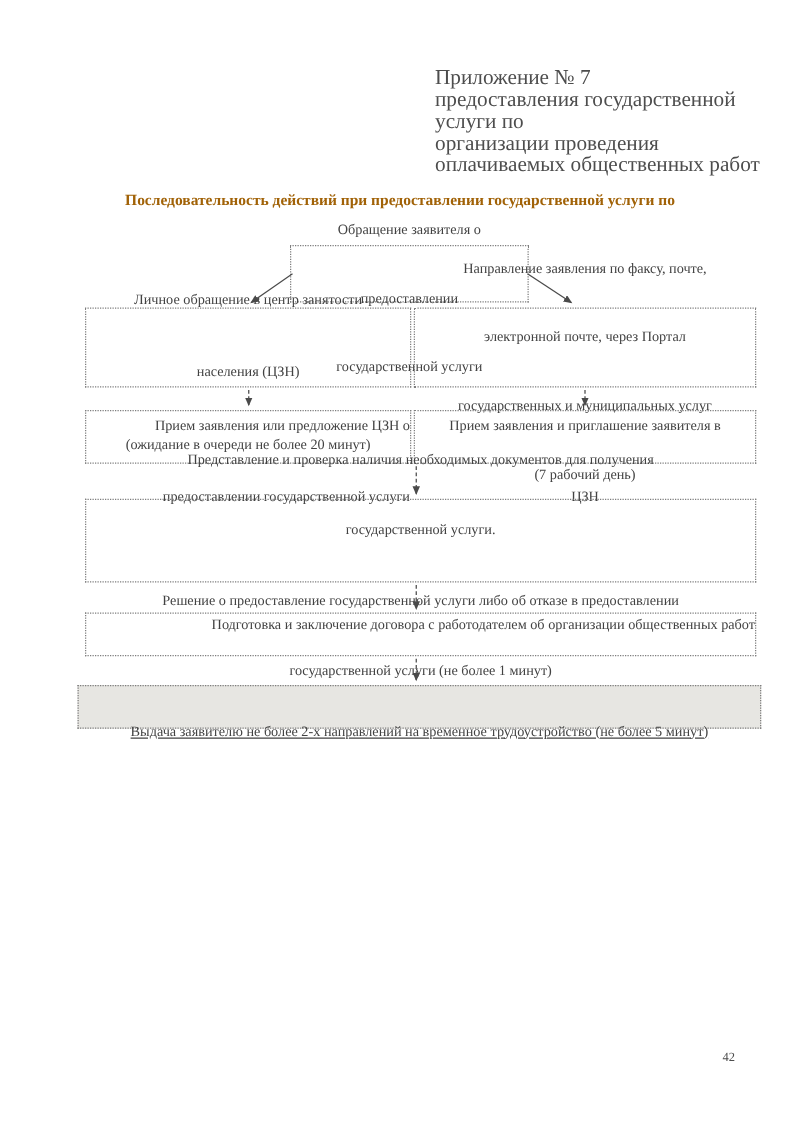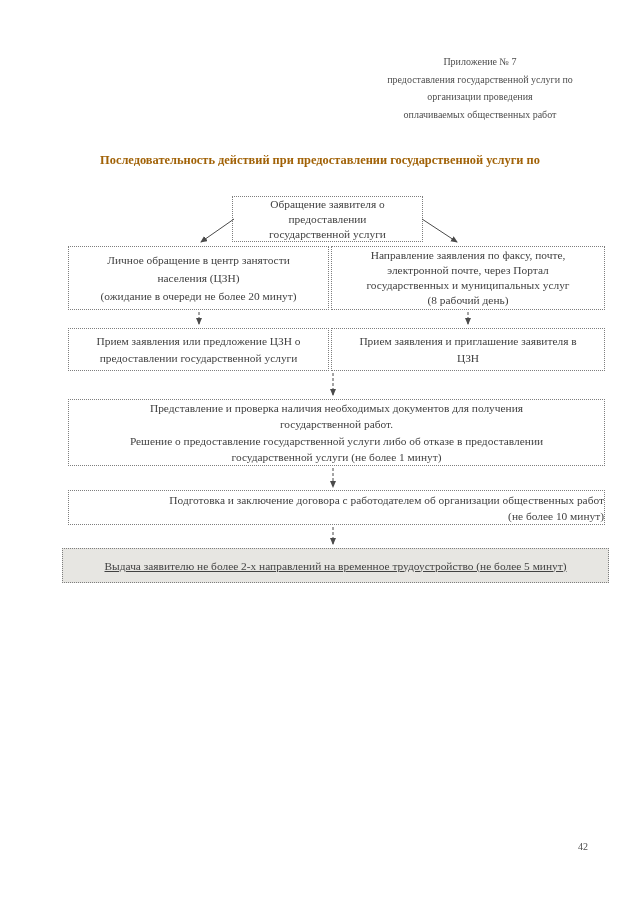--- a/index.html
+++ b/index.html
@@ -14,22 +14,21 @@
     background: #ffffff;
     font-family: "Liberation Serif", serif;
     color: #434343;
     overflow: hidden;
   }
   .appendix {
     position: absolute;
     top: 53px;
     left: 348px;
     width: 264px;
-    text-align: center;
-    font-size: 10px;
+    font-size: 17px;
     line-height: 17.5px;
     color: #4d4d4d;
   }
   .doc-title {
     position: absolute;
     top: 153px;
     left: 60px;
     width: 520px;
     text-align: center;
     font-weight: bold;
@@ -41,25 +40,25 @@
     position: absolute;
     border: 1px dotted #7e7e7e;
     box-sizing: border-box;
     display: flex;
     flex-direction: column;
     justify-content: center;
     text-align: center;
     font-size: 11.4px;
     color: #424242;
   }
-  .flow-box .line { white-space: nowrap; }
+  .flow-box .line { white-space: nowrap; margin-top: 40px; }
   .b1  { left: 232px; top: 196px; width: 191px; height: 46px; line-height: 15px; }
   .b2a { left: 68px;  top: 246px; width: 261px; height: 64px; line-height: 18px; justify-content: center; }
   .b2b { left: 331px; top: 246px; width: 274px; height: 64px; line-height: 15.2px; }
-  .b3a { left: 68px;  top: 328px; width: 261px; height: 43px; line-height: 16.5px; }
+  .b3a { left: 68px;  top: 328px; width: 261px; height: 43px; line-height: 16.5px; text-align: right; }
   .b3b { left: 331px; top: 328px; width: 274px; height: 43px; line-height: 16.5px; }
   .b4  { left: 68px;  top: 399px; width: 537px; height: 67px; line-height: 16.5px; }
   .b5  { left: 68px;  top: 490px; width: 537px; height: 35px; line-height: 16px; text-align: right; }
   .b6  { left: 62px;  top: 548px; width: 547px; height: 35px; line-height: 18px; background: #e7e6e2; text-align: center; }
   .b6 .line { text-decoration: underline; }
   .arrows {
     position: absolute;
     left: 0; top: 0;
     width: 640px; height: 905px;
     pointer-events: none;
@@ -99,36 +98,36 @@
     <div class="flow-box b2a">
       <div class="line">Личное обращение в центр занятости</div>
       <div class="line">населения (ЦЗН)</div>
       <div class="line">(ожидание в очереди не более 20 минут)</div>
     </div>
 
     <div class="flow-box b2b">
       <div class="line">Направление заявления по факсу, почте,</div>
       <div class="line">электронной почте, через Портал</div>
       <div class="line">государственных и муниципальных услуг</div>
-      <div class="line">(8 рабочий день)</div>
+      <div class="line">(7 рабочий день)</div>
     </div>
 
     <div class="flow-box b3a">
       <div class="line">Прием заявления или предложение ЦЗН о</div>
       <div class="line">предоставлении государственной услуги</div>
     </div>
 
     <div class="flow-box b3b">
       <div class="line">Прием заявления и приглашение заявителя в</div>
       <div class="line">ЦЗН</div>
     </div>
 
     <div class="flow-box b4">
       <div class="line">Представление и проверка наличия необходимых документов для получения</div>
-      <div class="line">государственной работ.</div>
+      <div class="line">государственной услуги.</div>
       <div class="line">Решение о предоставление государственной услуги либо об отказе в предоставлении</div>
       <div class="line">государственной услуги (не более 1 минут)</div>
     </div>
 
     <div class="flow-box b5">
       <div class="line">Подготовка и заключение договора с работодателем об организации общественных работ</div>
       <div class="line">(не более 10 минут)</div>
     </div>
 
     <div class="flow-box b6">

